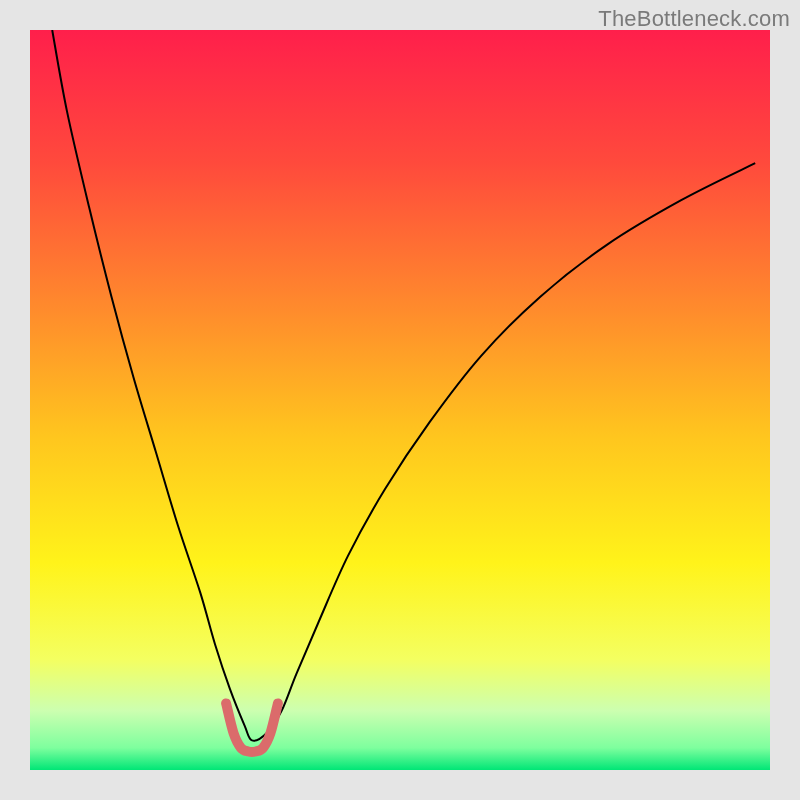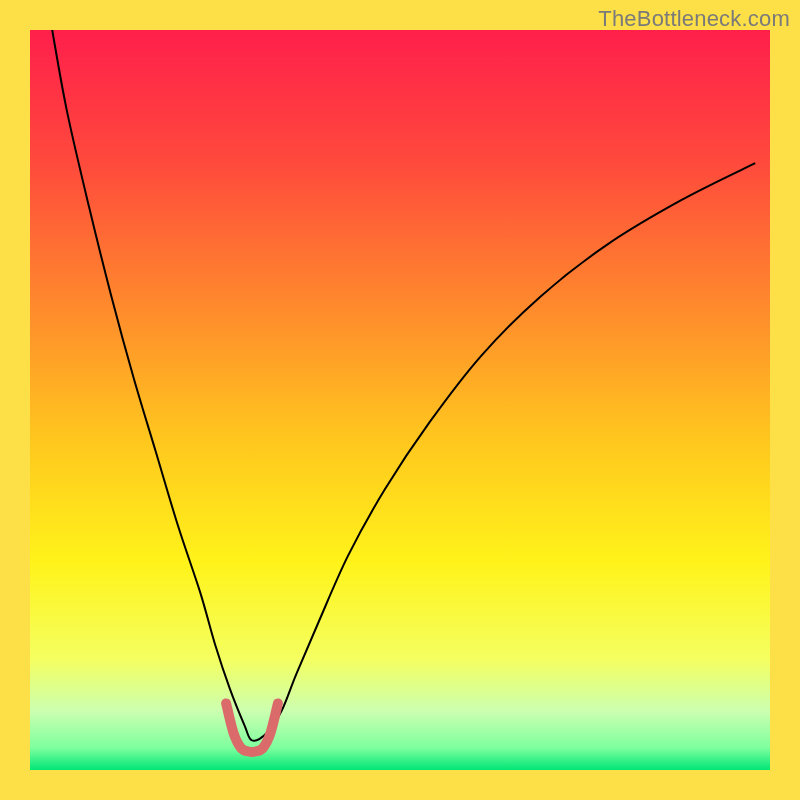--- a/index.html
+++ b/index.html
@@ -10,21 +10,21 @@
     background: #000;
     position: relative;
     font-family: Arial, sans-serif;
   }
   .frame {
     position: absolute;
     top: 0;
     left: 0;
     width: 800px;
     height: 800px;
-    background: #fde047;
+    background: #e5e5e5;
   }
   .plot-area {
     position: absolute;
     top: 30px;
     left: 30px;
     width: 740px;
     height: 740px;
     overflow: hidden;
   }
   .watermark {

